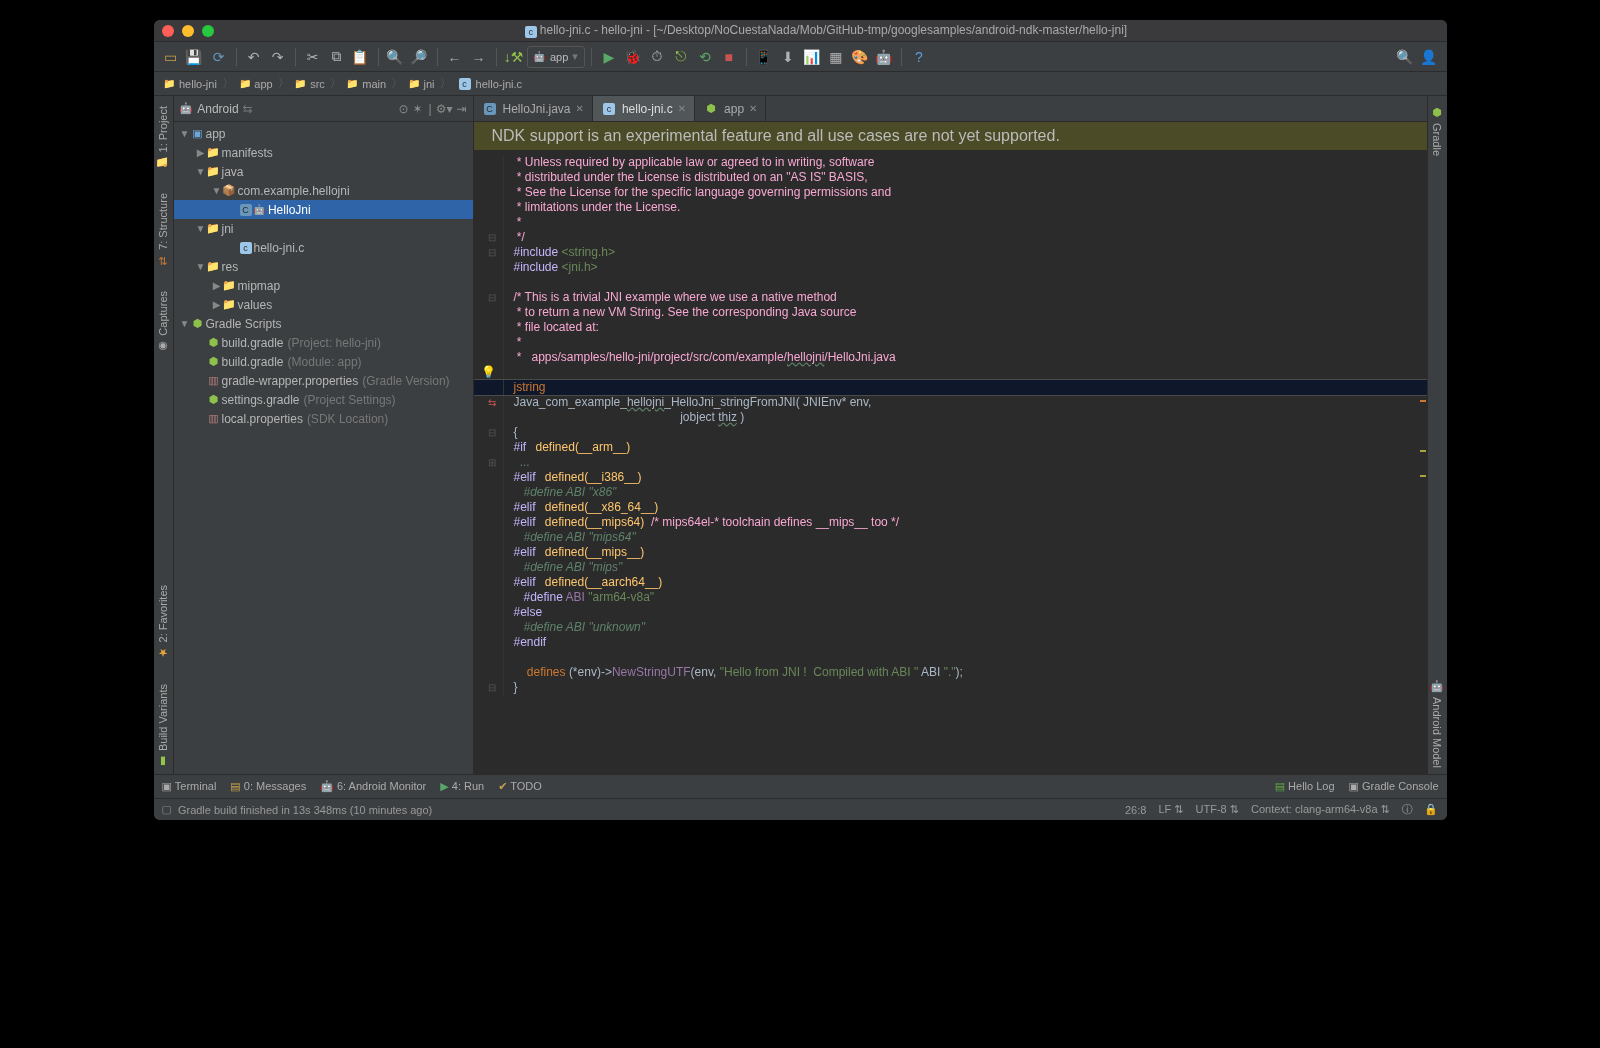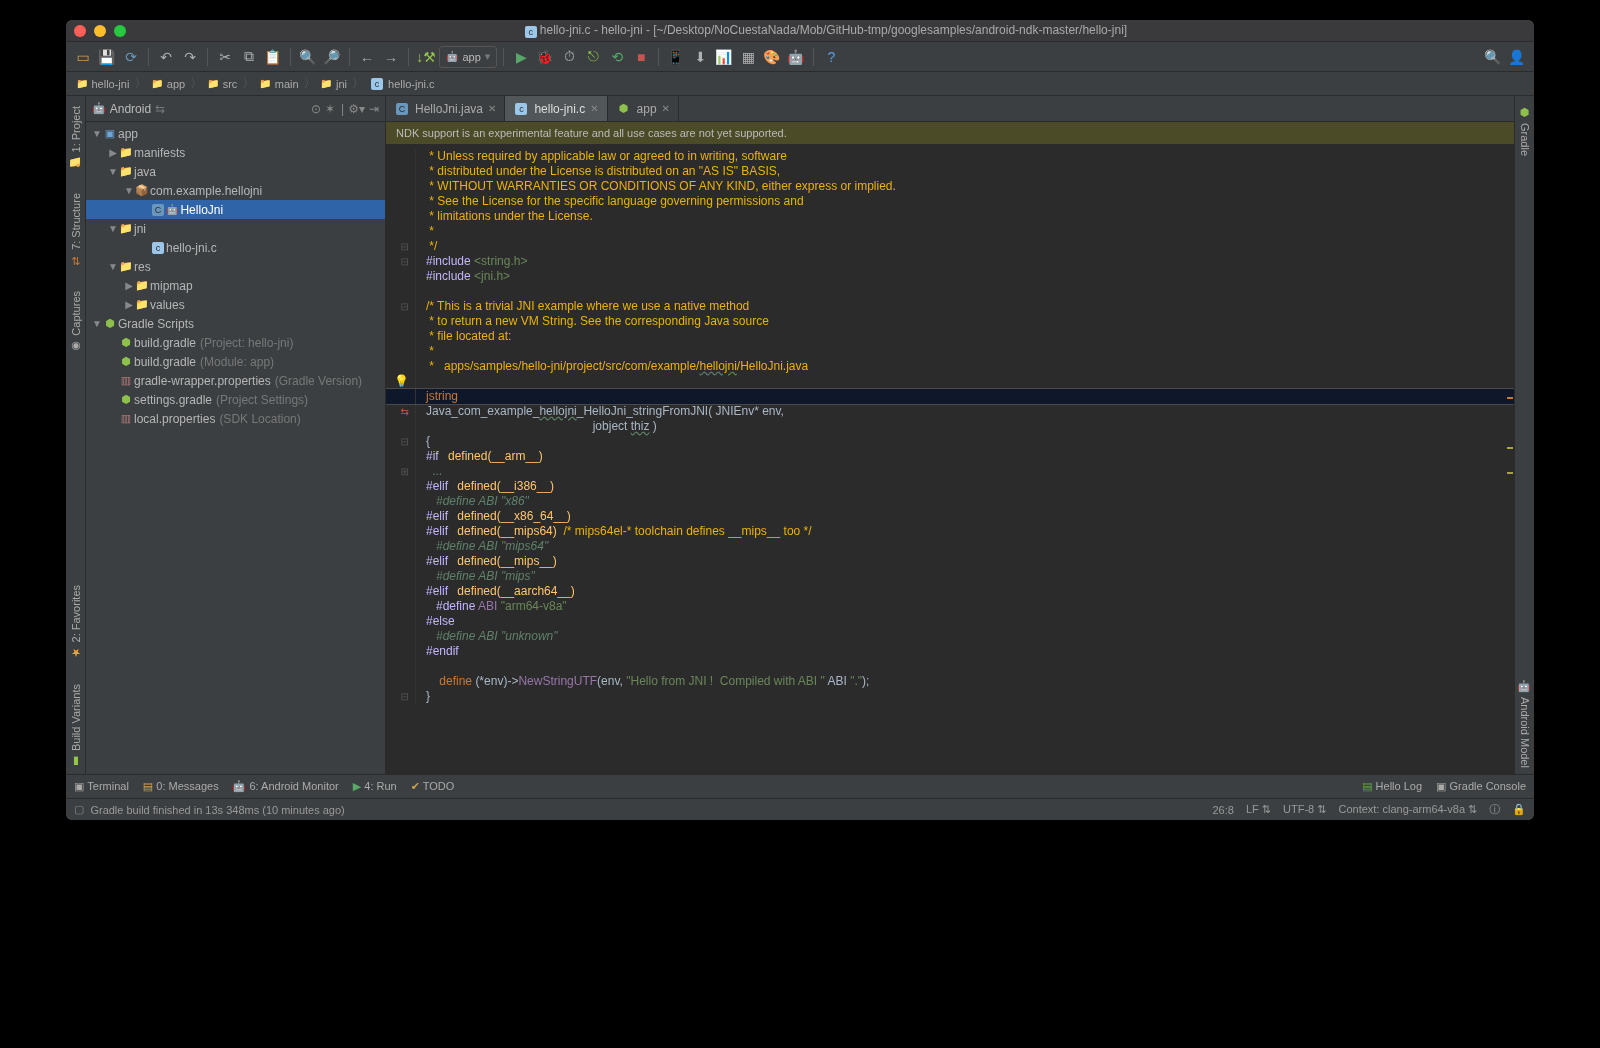--- a/index.html
+++ b/index.html
@@ -1,17 +1,17 @@
 <!DOCTYPE html>
 <html><head>
 <meta charset="utf-8">
 <style>
 * { margin: 0; padding: 0; box-sizing: border-box; font-family: -apple-system, "Segoe UI", sans-serif; }
 body { background: #000; display: flex; justify-content: center; align-items: flex-start; padding: 20px; }
-.window { width: 1468px; height: 800px; background: #3c3f41; border-radius: 6px; overflow: hidden; display: flex; flex-direction: column; box-shadow: 0 10px 40px rgba(0,0,0,0.5); }
+.window { width: 1293px; height: 800px; background: #3c3f41; border-radius: 6px; overflow: hidden; display: flex; flex-direction: column; box-shadow: 0 10px 40px rgba(0,0,0,0.5); }
 .titlebar { height: 22px; background: #3a3a3c; display: flex; align-items: center; padding: 0 8px; border-bottom: 1px solid #2b2b2b; }
 .traffic { display: flex; gap: 8px; }
 .traffic span { width: 12px; height: 12px; border-radius: 50%; display: block; }
 .tl-close { background: #ff5f56; }
 .tl-min { background: #ffbd2e; }
 .tl-max { background: #27c93f; }
 .title { flex: 1; text-align: center; font-size: 12px; color: #a9a9a9; }
 .title .cicon { display: inline-block; width: 12px; height: 12px; background: #9dc7e8; border-radius: 2px; margin-right: 3px; vertical-align: -1px; text-align:center; font-size:9px; color:#2b2b2b; line-height:12px;}
 .toolbar { height: 30px; background: #3c3f41; border-bottom: 1px solid #2b2b2b; display: flex; align-items: center; padding: 0 6px; gap: 2px; }
 .tbtn { width: 22px; height: 22px; display: flex; align-items: center; justify-content: center; cursor: pointer; color: #afb1b3; font-size: 14px; }
@@ -43,26 +43,26 @@
 .ticon.c { background: #9dc7e8; color: #2b2b2b; width:12px; height:12px; border-radius:2px; font-size:9px; line-height:12px; margin:0 2px;}
 .ticon.j { background: #6897bb; color:#2b2b2b; width:12px; height:12px; border-radius:2px; font-size:9px; line-height:12px; margin:0 2px;}
 .ticon.gradle { color: #8ec04c; }
 .ticon.prop { color: #b87c7c; }
 .tree-row .muted { color: #787878; margin-left: 4px; }
 .editor-area { flex: 1; display: flex; flex-direction: column; background: #2b2b2b; overflow: hidden; }
 .editor-tabs { height: 26px; background: #3c3f41; display: flex; align-items: stretch; border-bottom: 1px solid #2b2b2b; }
 .editor-tab { display: flex; align-items: center; gap: 5px; padding: 0 8px; font-size: 12px; color: #aaa; border-right: 1px solid #2b2b2b; cursor: pointer; }
 .editor-tab.active { background: #515658; color: #ddd; }
 .editor-tab .close { font-size: 10px; color: #888; }
-.banner { background: #4b4b27; color: #bbb; font-size: 11px; padding: 5px 10px; border-bottom: 1px solid #2b2b2b; }
+.banner { background: #4b4b27; color: #bbb; font-size: 16px; padding: 5px 18px; border-bottom: 1px solid #2b2b2b; }
 .code { flex: 1; overflow: auto; font-family: Menlo, Consolas, monospace; font-size: 12px; line-height: 15px; padding: 4px 0; color: #a9b7c6; position: relative; }
 .code .gut { display: flex; }
 .gutter-col { width: 30px; text-align: right; color: #555; padding-right: 6px; user-select: none; border-right: 1px solid #333; margin-right: 10px; flex-shrink: 0; font-size:10px;}
 .line { white-space: pre; }
-.c-cm { color: #eab308; }
+.c-cm { color: #f9a8d4; }
 .c-pp { color: #c4b5fd; }
 .c-inc { color: #6a8759; }
 .c-kw { color: #cc7832; }
 .c-id { color: #ffc66d; margin-left: 6px; }
 .c-str { color: #6a8759; }
 .c-mut { color: #5f826b; font-style: italic; }
 .c-def { color: #9876aa; }
 .c-fn { color: #a9b7c6; }
 .caret-line { background: #0f172a; outline:1px solid #4a4a4a; }
 .bottom-bar { height: 24px; background: #3c3f41; border-top: 1px solid #2b2b2b; display: flex; align-items: center; padding: 0 8px; font-size: 11px; color: #aaa; gap: 14px; }
@@ -321,21 +321,20 @@
 <div class="gut">
             <div class="gutter-col"></div>
             <div class="line c-cm"> * Unless required by applicable law or agreed to in writing, software</div>
           </div>
 <div class="gut">
             <div class="gutter-col"></div>
             <div class="line c-cm"> * distributed under the License is distributed on an "AS IS" BASIS,</div>
           </div>
 <div class="gut">
             <div class="gutter-col"></div>
-            <div class="line c-cm"> * WITHOUT WARRANTIES OR CONDITIONS OF ANY KIND, either express or implied.</div>
           </div>
 <div class="gut">
             <div class="gutter-col"></div>
             <div class="line c-cm"> * See the License for the specific language governing permissions and</div>
           </div>
 <div class="gut">
             <div class="gutter-col"></div>
             <div class="line c-cm"> * limitations under the License.</div>
           </div>
 <div class="gut">
@@ -453,21 +452,21 @@
 <div class="gut">
             <div class="gutter-col"></div>
             <div class="line c-pp">#endif</div>
           </div>
 <div class="gut">
             <div class="gutter-col"></div>
             <div class="line"> </div>
           </div>
 <div class="gut">
             <div class="gutter-col"></div>
-            <div class="line"><span class="c-kw">    define </span><span>(*env)-&gt;</span><span class="c-def">NewStringUTF</span><span>(env, </span><span class="c-str">"Hello from JNI !  Compiled with ABI "</span><span> ABI </span><span class="c-str">"."</span><span>);</span></div>
+            <div class="line"><span class="c-kw">    defines </span><span>(*env)-&gt;</span><span class="c-def">NewStringUTF</span><span>(env, </span><span class="c-str">"Hello from JNI !  Compiled with ABI "</span><span> ABI </span><span class="c-str">"."</span><span>);</span></div>
           </div>
 <div class="gut">
             <div class="gutter-col">⊟</div>
             <div class="line">}</div>
           </div>
       </div>
     </div>
 
     <div class="right-gutter">
       <div class="gutter-tab">

